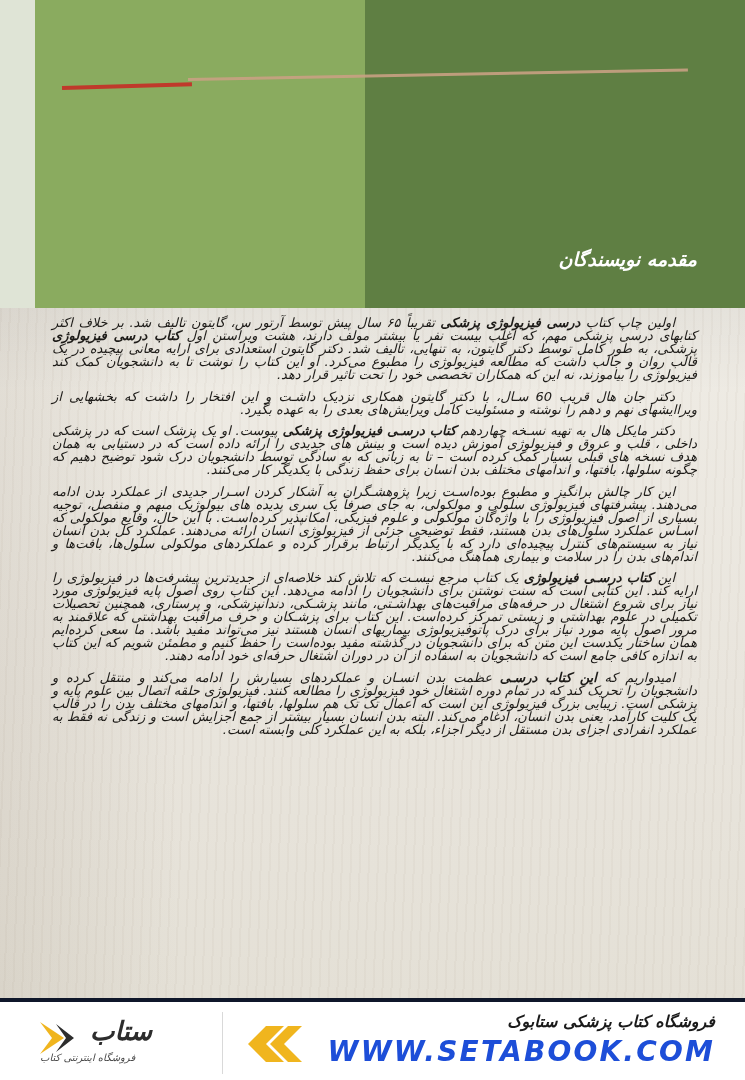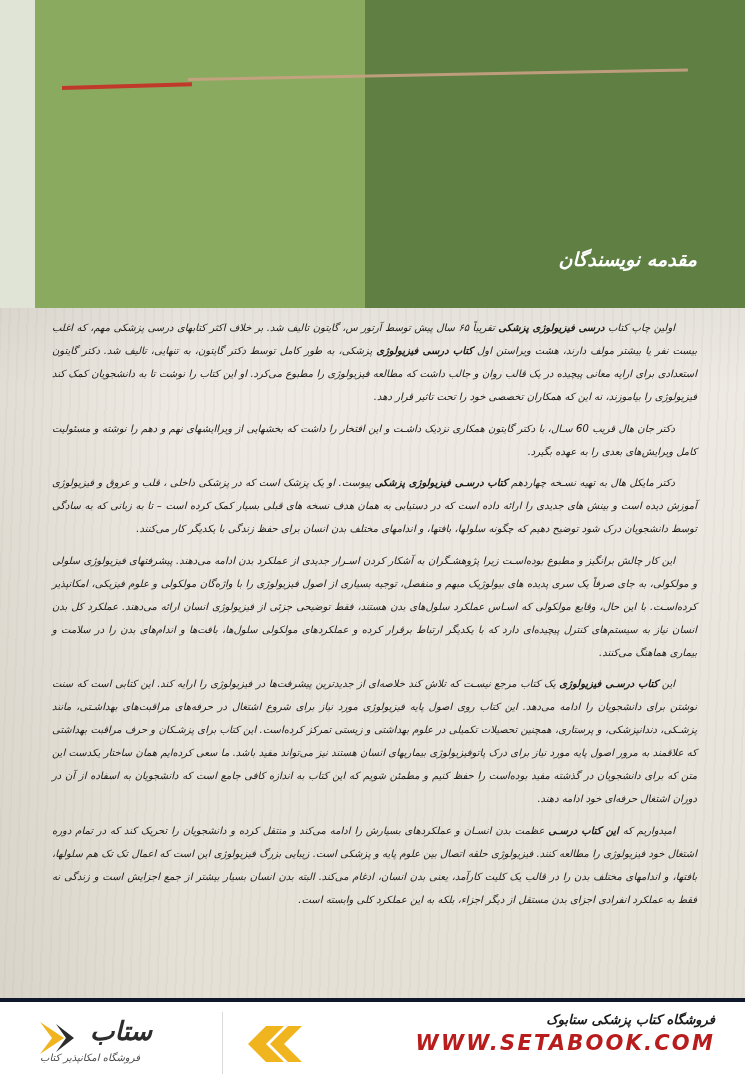--- a/index.html
+++ b/index.html
@@ -106,22 +106,22 @@
   .text-col {
     position: absolute;
     right: 48px;
     left: 52px;
     top: 8px;
     direction: rtl;
     text-align: justify;
     color: #1d1b18;
   }
   .para {
-    font-size: 10px;
-    line-height: 23px;
+    font-size: 13px;
+    line-height: 13px;
     margin: 0 0 8.5px 0;
     text-indent: 22px;
     text-align: justify;
     text-justify: inter-word;
   }
   .para b { font-weight: bold; }
 
   
   .footer {
     position: absolute;
@@ -186,29 +186,29 @@
     height: 48px;
   }
   .brand-right {
     position: absolute;
     right: 30px;
     top: 10px;
     text-align: right;
     direction: rtl;
   }
   .brand-fa {
-    font-size: 13px;
+    font-size: 16px;
     font-weight: bold;
     color: #1a1a1a;
     margin-bottom: 4px;
   }
   .brand-url {
-    font-size: 21px;
-    font-weight: bold;
-    color: #b91c1c;
+    font-size: 28px;
+    font-weight: bold;
+    color: #1d4ed8;
     letter-spacing: 2.2px;
     direction: ltr;
     font-family: "DejaVu Sans", "Liberation Sans", sans-serif;
   }
 </style>
 </head>
 <body>
 
 <div class="page">
 
@@ -235,21 +235,21 @@
 
   <div class="footer">
     <div class="footer-inner">
 
       <div class="logo-left">
         <svg class="logo-mark" viewBox="0 0 52 40">
           <path d="M6 4 L30 20 L6 36 L18 20 Z" fill="#f0b51e"></path>
           <path d="M22 6 L40 20 L22 34 L32 20 Z" fill="#2d2d2d"></path>
         </svg>
         <div class="logo-word">ستاب</div>
-        <div class="logo-sub">فروشگاه امکانپذیر کتاب</div>
+        <div class="logo-sub">فروشگاه اینترنتی کتاب</div>
       </div>
 
       <div class="divider"></div>
 
       <svg class="chev" viewBox="0 0 62 48">
         <path d="M4 24 L22 6 L40 6 L22 24 L40 42 L22 42 Z" fill="#f0b51e"></path>
         <path d="M26 24 L44 6 L58 6 L40 24 L58 42 L44 42 Z" fill="#f0b51e"></path>
       </svg>
 
       <div class="brand-right">

